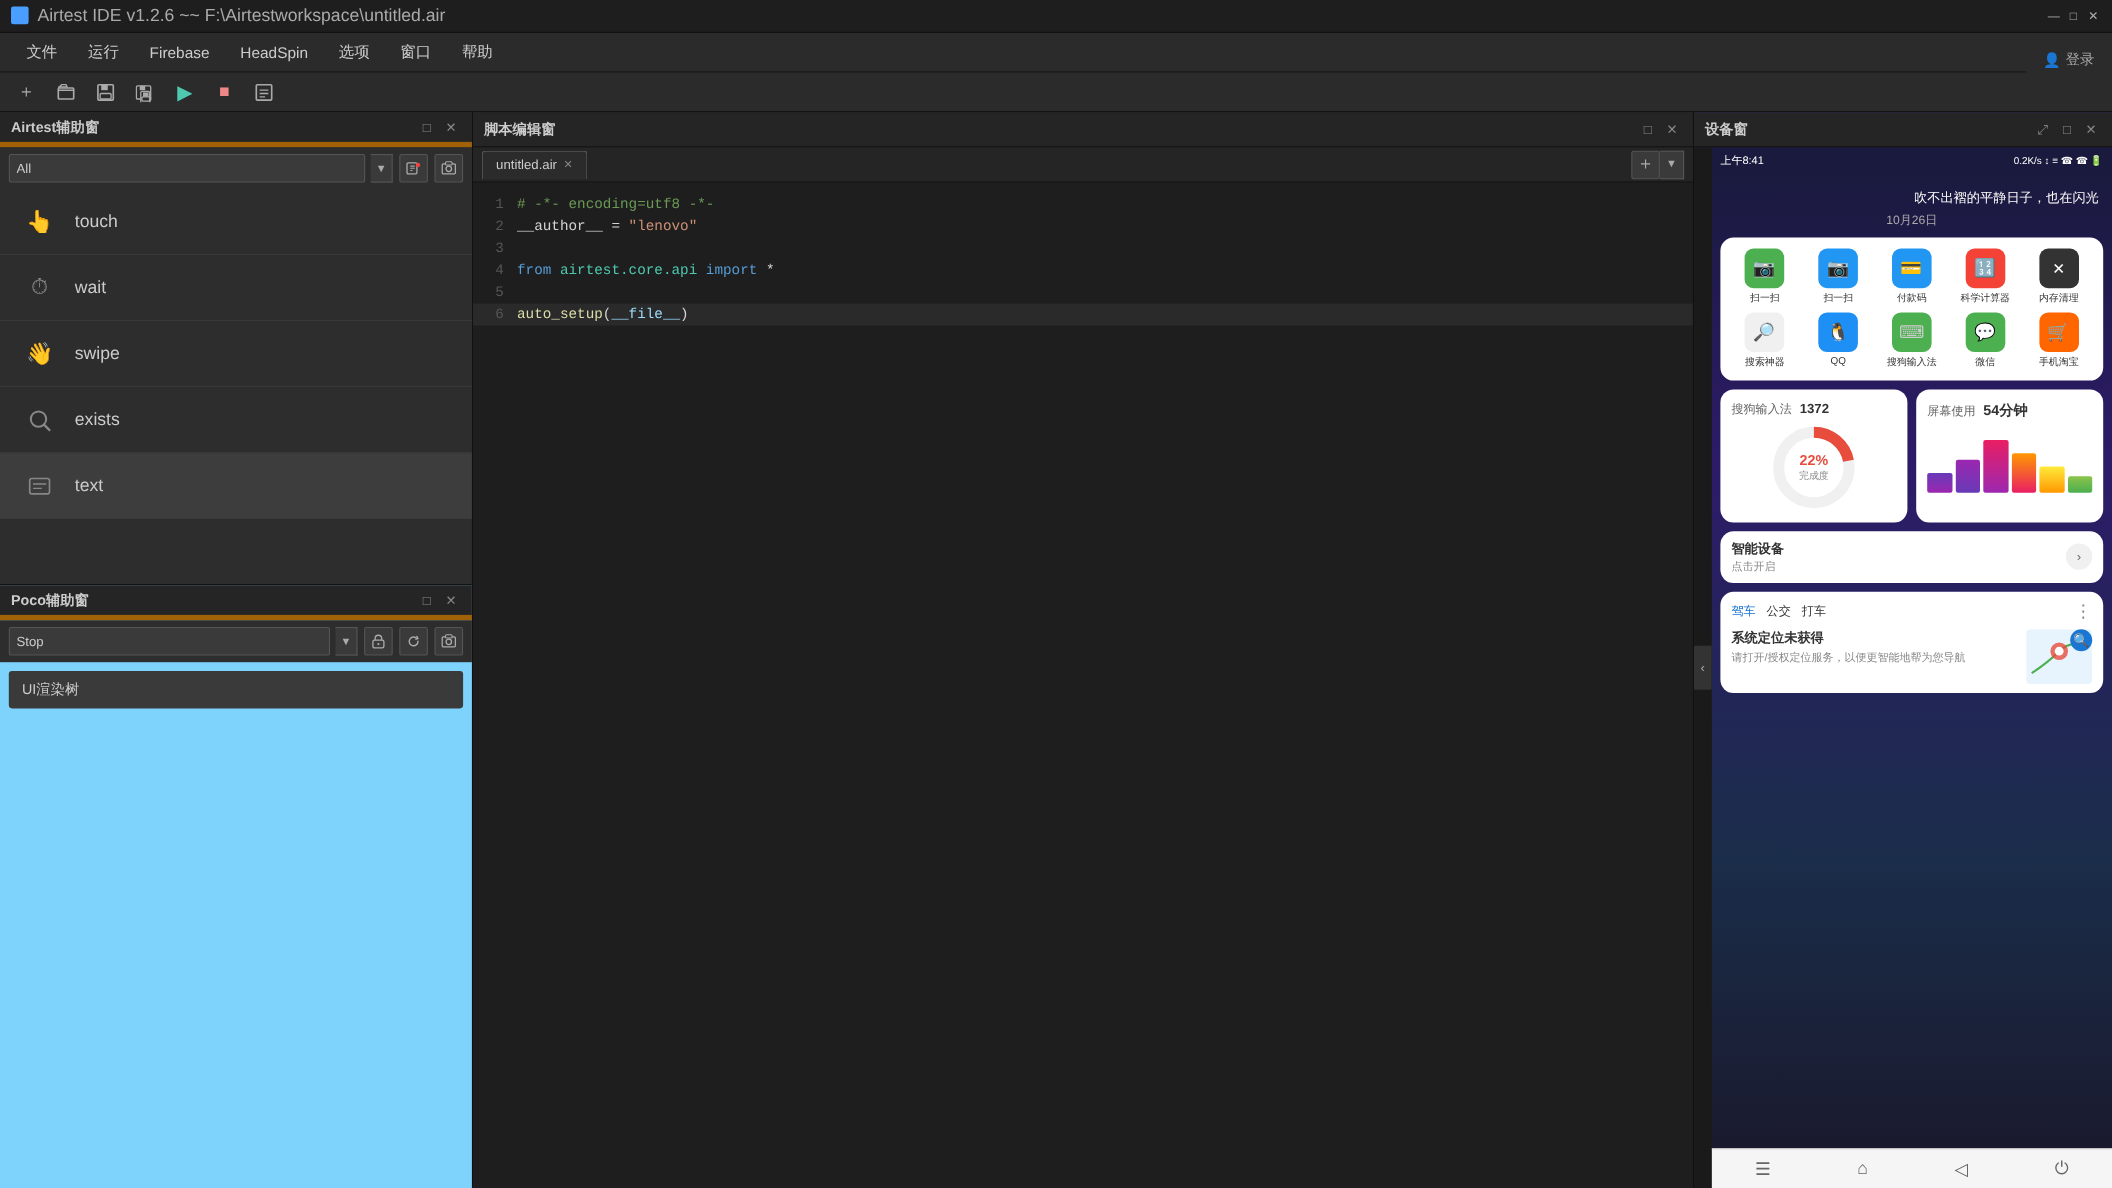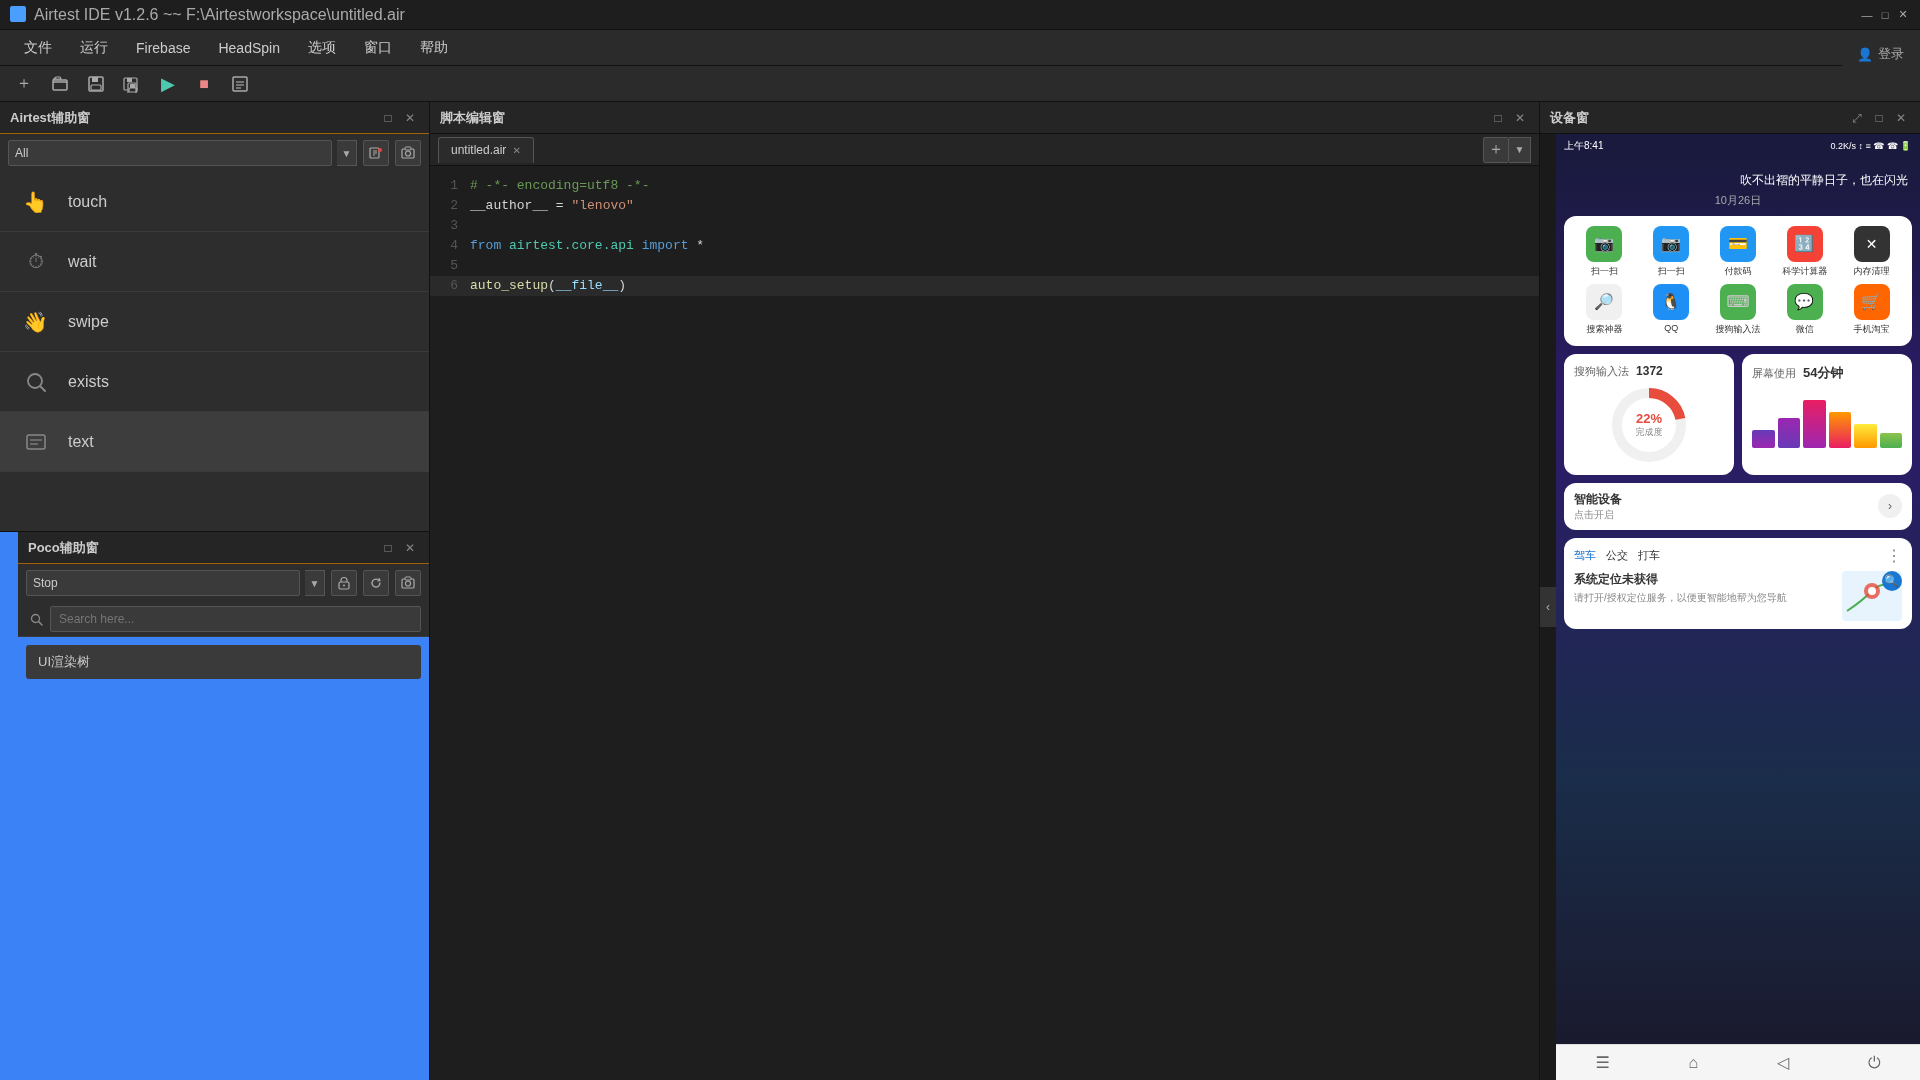--- a/index.html
+++ b/index.html
@@ -131,21 +131,21 @@
       background: #2d2d2d;
       border-bottom: 1px solid #111;
     }
     .panel-header {
       height: 32px;
       background: #252525;
       display: flex;
       align-items: center;
       padding: 0 10px;
       justify-content: space-between;
-      border-bottom: 1px solid #a16207;
+      border-bottom: 5px solid #a16207;
     }
     .panel-title {
       font-size: 13px;
       color: #ccc;
       font-weight: bold;
     }
     .panel-header-controls {
       display: flex;
       gap: 4px;
     }
@@ -236,24 +236,23 @@
     }
     .api-item-label {
       font-size: 16px;
       color: #ccc;
     }
     .api-item.active { background: #3d3d3d; }
 
     
     .poco-panel {
       flex: 1;
-      background: #3b82f6;
+      background: #7dd3fc;
       display: flex;
       flex-direction: column;
-      padding-left: 18px;
     }
     .search-row {
       display: flex;
       align-items: center;
       padding: 4px 8px;
       background: #2d2d2d;
       border-bottom: 1px solid #3a3a3a;
     }
     .search-input {
       flex: 1;
@@ -772,29 +771,20 @@
           </svg>
         </div>
         <div class="icon-btn">
           <svg width="14" height="14" viewBox="0 0 14 14" fill="none">
             <rect x="1" y="3" width="12" height="9" rx="1" stroke="#aaa" stroke-width="1.2" fill="none"></rect>
             <circle cx="7" cy="7.5" r="2.5" stroke="#aaa" stroke-width="1.2" fill="none"></circle>
             <rect x="4" y="1" width="6" height="3" rx="1" stroke="#aaa" stroke-width="1" fill="#3a3a3a"></rect>
           </svg>
         </div>
       </div>
-      <div class="search-row">
-        <div class="search-icon">
-          <svg width="13" height="13" viewBox="0 0 13 13" fill="none">
-            <circle cx="5.5" cy="5.5" r="4" stroke="#888" stroke-width="1.3" fill="none"></circle>
-            <line x1="8.5" y1="8.5" x2="12" y2="12" stroke="#888" stroke-width="1.5" stroke-linecap="round"></line>
-          </svg>
-        </div>
-        <input class="search-input" type="text" placeholder="Search here..." style="">
-      </div>
       <div style="padding: 4px;">
         <div class="tree-item">UI渲染树</div>
       </div>
     </div>
   </div>
 
   <div class="editor-panel">
     <div class="editor-header">
       <span class="editor-title">脚本编辑窗</span>
       <div style="display:flex; gap:4px;">

